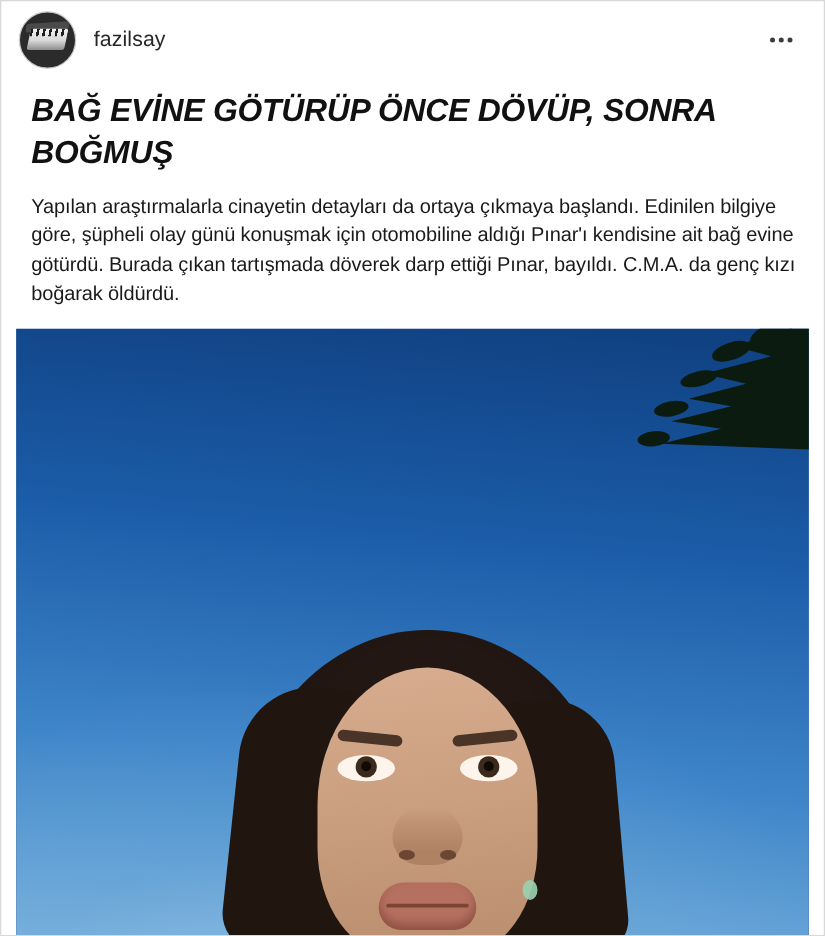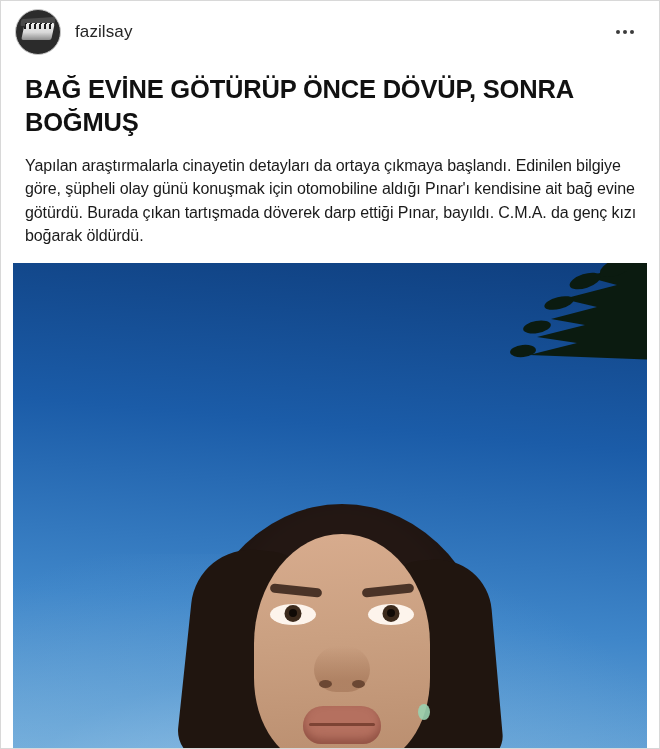--- a/index.html
+++ b/index.html
@@ -102,20 +102,21 @@
     flex: 0 0 auto;
   }
   .headline {
     font-size: 25.5px;
     font-weight: bold;
     line-height: 1.28;
     color: #111111;
     letter-spacing: -0.2px;
     margin: 0 0 16px 0;
     text-transform: uppercase;
+    font-style: italic;
   }
   .paragraph {
     font-size: 16px;
     line-height: 1.45;
     color: #1a1a1a;
     margin: 0;
     letter-spacing: -0.1px;
   }
   
   .post-photo {

